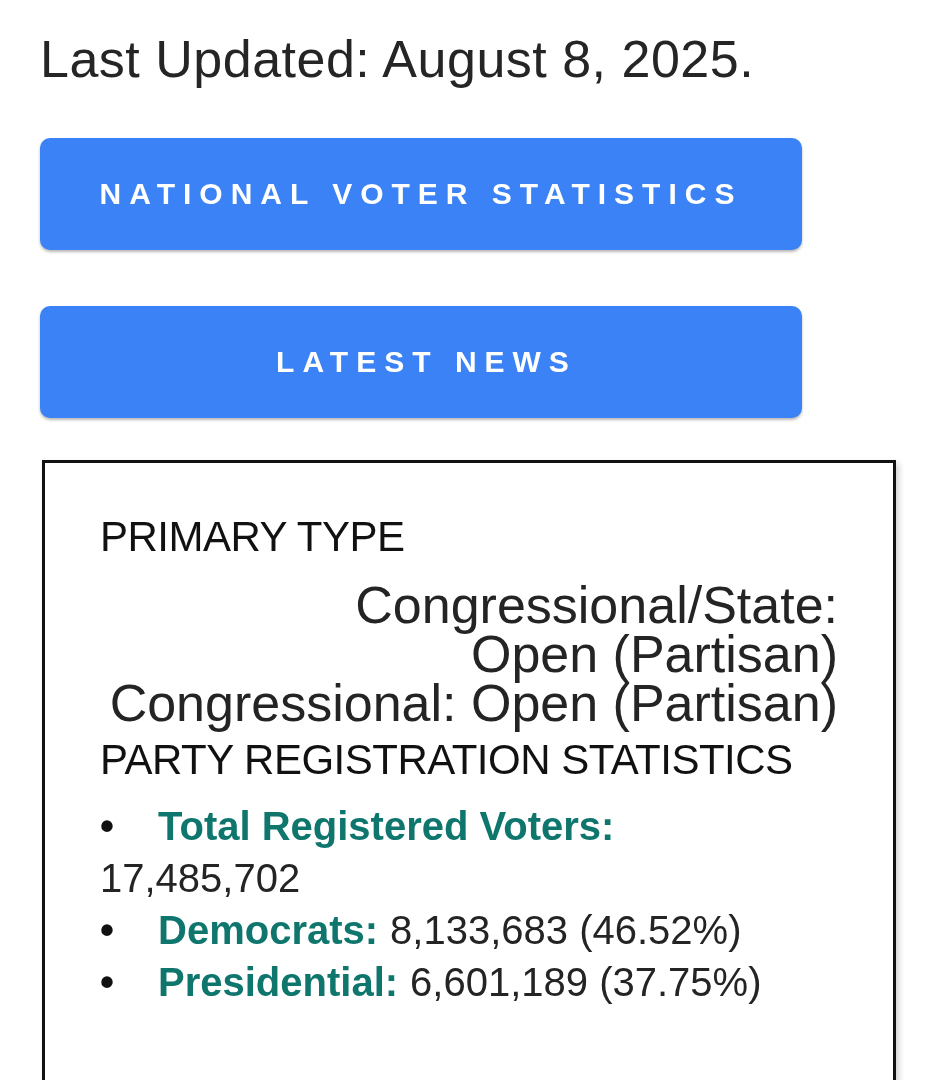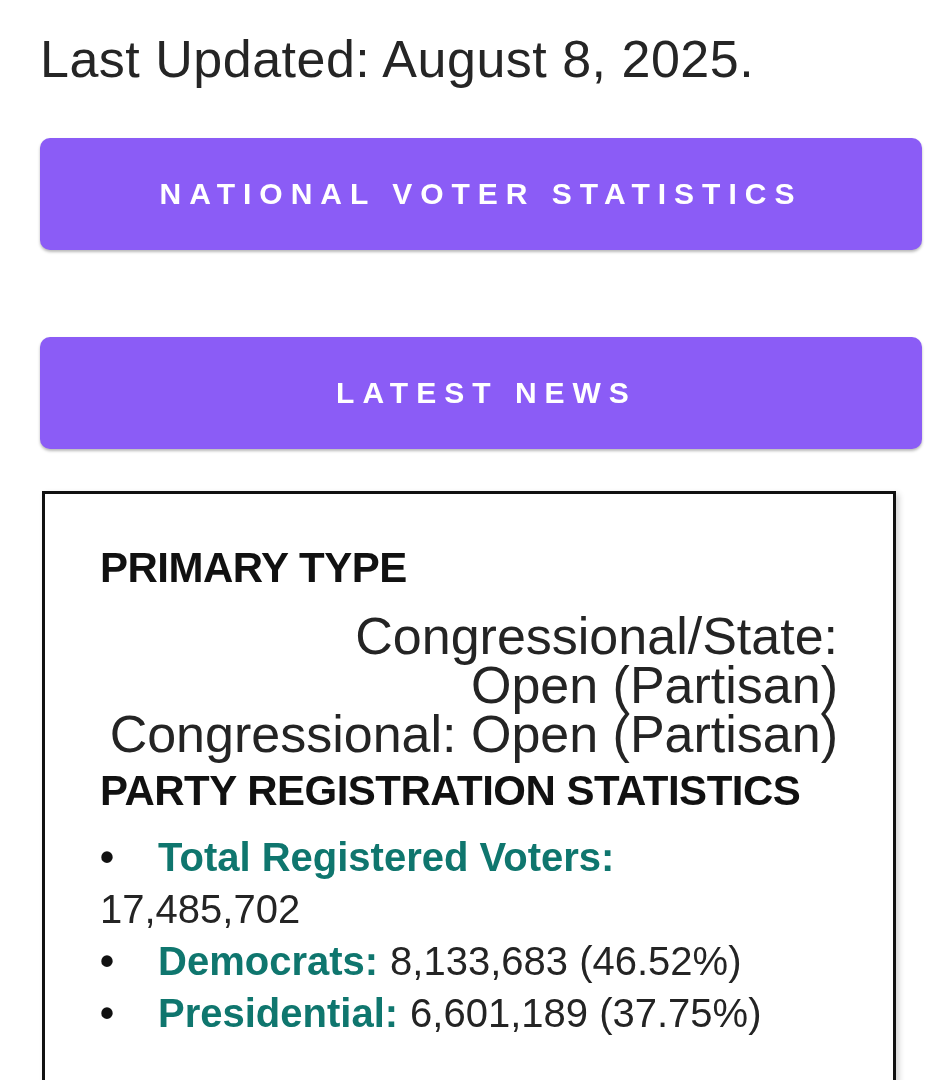--- a/index.html
+++ b/index.html
@@ -21,48 +21,48 @@
     font-size: 52px;
     font-weight: 300;
     line-height: 46px;
     color: #252525;
     letter-spacing: 0.5px;
   }
   .teal-btn {
     display: flex;
     align-items: center;
     justify-content: center;
-    width: 882px;
+    width: 762px;
     height: 112px;
-    background: #8b5cf6;
+    background: #3b82f6;
     border: none;
     border-radius: 10px;
     box-shadow: 0 2px 3px rgba(0,0,0,0.28);
     color: #ffffff;
     font-family: "Liberation Sans", sans-serif;
     font-size: 30px;
     font-weight: 700;
     letter-spacing: 8px;
     cursor: pointer;
   }
   .btn-1 { margin-top: 56px; }
-  .btn-2 { margin-top: 87px; padding-left: 11px; }
+  .btn-2 { margin-top: 56px; padding-left: 11px; }
   .info-box {
     margin-top: 42px;
     margin-left: 2px;
     width: 854px;
     height: 700px; 
     border: 3px solid #111111;
     background: #ffffff;
     box-shadow: 3px 3px 6px rgba(0,0,0,0.18);
     padding: 50px 55px 0 55px;
   }
   .box-heading {
     font-size: 42px;
-    font-weight: 700;
+    font-weight: 400;
     letter-spacing: -0.5px;
     line-height: 48px;
     color: #111111;
   }
   .heading-1 { margin-bottom: 20px; }
   .heading-2 { margin-top: 8px; }
   .body-line {
     font-size: 52px;
     font-weight: 300;
     line-height: 49px;

